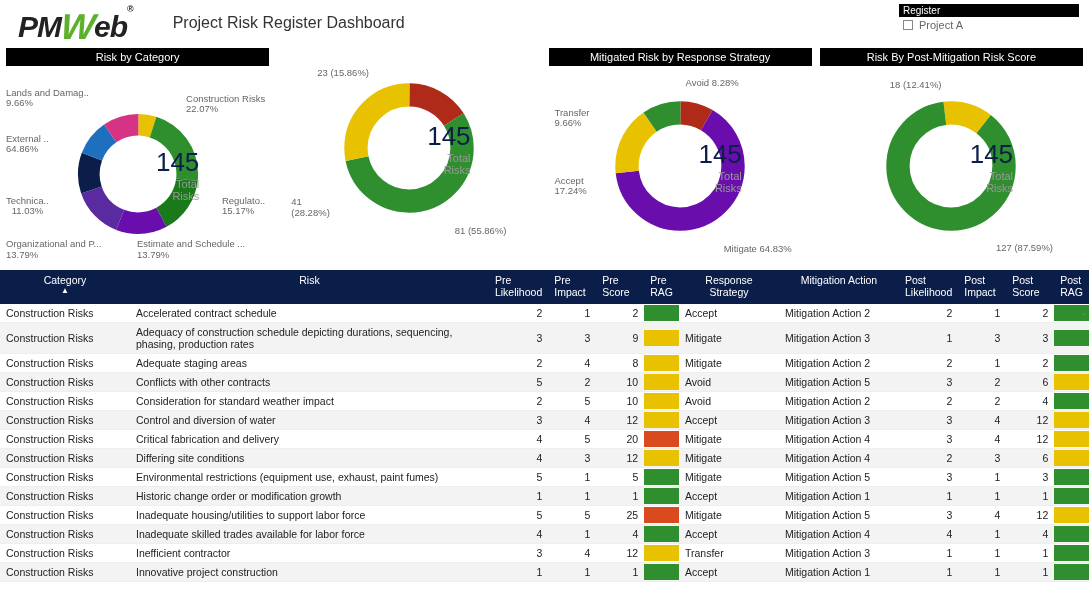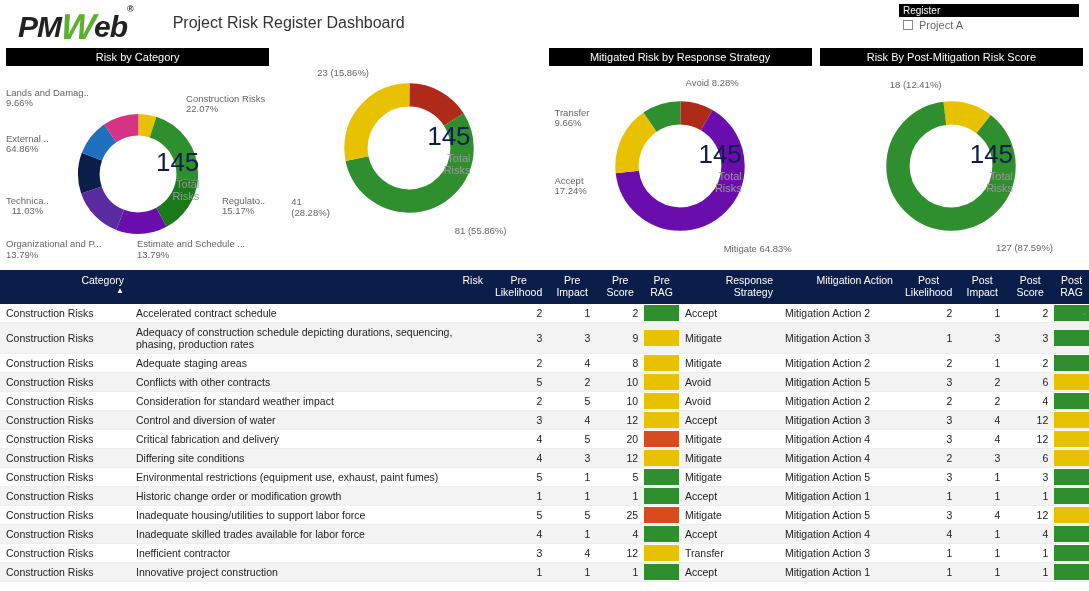--- a/index.html
+++ b/index.html
@@ -19,22 +19,22 @@
   .chart-title { background: #000; color: #fff; text-align: center; font-size: 11px; padding: 3px 0; }
   .chart-body { position: relative; height: 200px; }
   .donut-wrap { position: absolute; left:50%; top:50%; transform: translate(-50%,-50%); }
   svg.donut { display:block; }
   .center-text { position: absolute; left:50%; top:50%; transform: translate(-50%,-50%); text-align:right;margin-left:40px; }
   .center-big { font-size: 26px; color: #0b1e4a; font-weight: 400; }
   .center-sub { font-size: 11px; color: #999; }
   .chart-label { position: absolute; font-size: 9.5px; color: #666; line-height: 1.1; }
   .table-wrap { position: relative; }
   .risk-table { width: 100%; border-collapse: collapse; font-size: 10.5px; }
-  .risk-table thead th { background: #0b1e4a; color: #fff; text-align: right; font-weight: normal; padding: 4px 6px; vertical-align: top; height: 34px; }
-  .risk-table thead th.num { text-align: center; width: 48px; margin-left: 47px; }
+  .risk-table thead th { background: #0b1e4a; color: #fff; text-align: center; font-weight: normal; padding: 4px 6px; vertical-align: top; height: 34px; }
+  .risk-table thead th.num { text-align: left; width: 48px; margin-left: 47px; }
   .risk-table tbody td { padding: 3px 6px; border-bottom: 1px solid #eee; }
   .risk-table tbody tr:nth-child(even) td { background: #f3f3f3; }
   .risk-table td.num { text-align: right; }
   .rag-cell { width: 28px; padding:0 !important; }
   .rag-box { height: 16px; width: 100%; }
   .rag-green { background: #2f8f2f; }
   .rag-yellow { background: #e8c100; }
   .rag-red { background: #d94b1f; }
   .sort-arrow { font-size: 8px; display:block; }
   .scroll-hint { position:absolute; right:-2px; top:40px; bottom:0; width:8px; }

